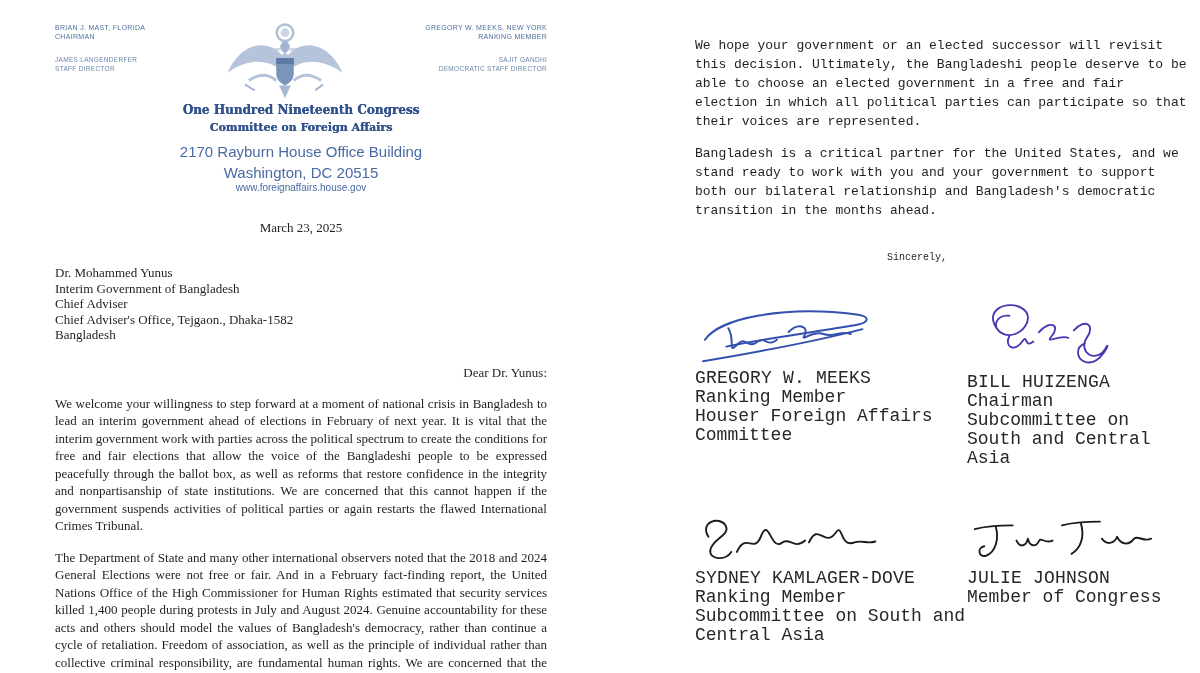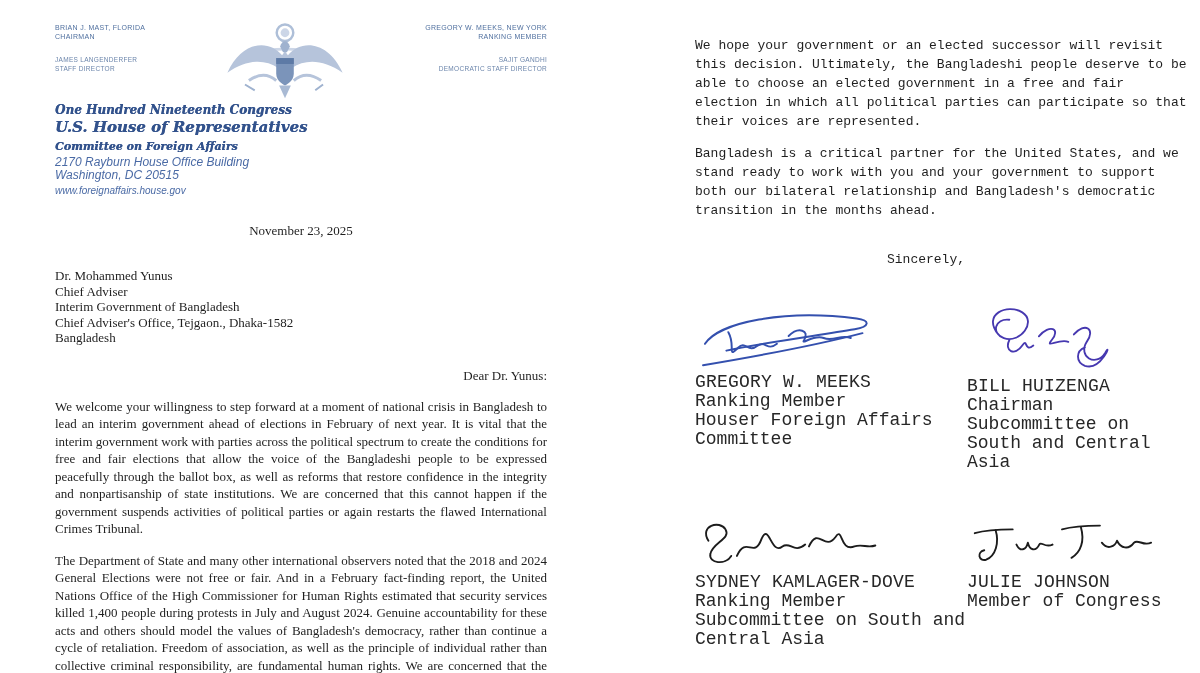--- a/index.html
+++ b/index.html
@@ -14,40 +14,40 @@
 
   
   .letterhead { display:flex; justify-content:space-between; align-items:flex-start; height:80px; }
   .lh-side { font-family:"Liberation Sans", sans-serif; font-size:7px; letter-spacing:.3px;
              line-height:9px; color:#50709f; padding-top:3px; }
   .lh-right { text-align:right; }
   .lh-gap { height:14px; }
   .lh-staff { color:#6b85ab; font-size:6.5px; }
   .seal { width:128px; margin-top:2px; flex:0 0 auto; }
 
-  .lh-center { color:#32528c;font-style:italic; }
+  .lh-center { text-align:center; color:#32528c; }
   .blackletter { font-family:"DejaVu Serif", serif; font-weight:700; color:#32528c;
                  text-shadow:0.3px 0 0 #32528c; }
   .congress  { font-size:12px; line-height:16px; margin-top:2px; }
   .chamber   { font-size:15px; line-height:19px; }
   .committee { font-size:11px; line-height:19px; }
-  .lh-addr   { font-family:"Liberation Sans", sans-serif; font-size:12px; line-height:13px;
-               color:#4a6aa5; margin-top:0; }
+  .lh-addr   { font-family:"Liberation Sans", sans-serif; font-size:15px; line-height:13px;
+               color:#4a6aa5; margin-top:8px; }
   .lh-web    { font-family:"Liberation Sans", sans-serif; font-size:10px; line-height:13px;
                color:#4a6aa5; margin-top:2px; }
 
   
   .date { text-align:center; font-size:13px; margin-top:26px; }
   .recipient { margin-top:29px; font-size:13px; line-height:15.5px; }
   .salutation { margin-top:22px; font-size:13px;text-align:right; }
   .para { margin-top:14px; font-size:13px; line-height:17.5px; }
   .justified { text-align:justify; }
   .page-right .para { line-height:19px; margin-top:0; }
   .page-right .para + .para { margin-top:13px; }
-  .closing { margin-top:32px; margin-left:192px; font-size:13px; }
+  .closing { margin-top:32px; margin-left:192px; font-size:10px; }
 
   
   .sig-grid { margin-top:36px; }
   .sig-row { display:grid; grid-template-columns:272px 1fr; }
   .sig-row + .sig-row { margin-top:46px; }
   .sig-block { font-size:18px; line-height:19px; }
   .sig-art { display:block; }
   .sig-name { letter-spacing:.2px; color:#272727; }
   .sig-title { color:#272727; }
   .ink-blue  { stroke:#3450ae; }
@@ -91,33 +91,32 @@
         <div>GREGORY W. MEEKS, NEW YORK</div>
         <div>RANKING MEMBER</div>
         <div class="lh-gap"></div>
         <div class="lh-staff">SAJIT GANDHI</div>
         <div class="lh-staff">DEMOCRATIC STAFF DIRECTOR</div>
       </div>
     </div>
 
     <div class="lh-center">
       <div class="congress blackletter">One Hundred Nineteenth Congress</div>
-      <div class="chamber blackletter">U.S. House of Representatives</div>
       <div class="committee blackletter">Committee on Foreign Affairs</div>
       <div class="lh-addr">2170 Rayburn House Office Building</div>
       <div class="lh-addr">Washington, DC 20515</div>
       <div class="lh-web">www.foreignaffairs.house.gov</div>
     </div>
 
-    <div class="date">November 23, 2025</div>
+    <div class="date">March 23, 2025</div>
 
     <div class="recipient">
       <div>Dr. Mohammed Yunus</div>
+      <div>Interim Government of Bangladesh</div>
       <div>Chief Adviser</div>
-      <div>Interim Government of Bangladesh</div>
       <div>Chief Adviser's Office, Tejgaon., Dhaka-1582</div>
       <div>Bangladesh</div>
     </div>
 
     <div class="salutation">Dear Dr. Yunus:</div>
 
     <p class="para justified">We welcome your willingness to step forward at a moment of national crisis in Bangladesh to lead an interim government ahead of elections in February of next year. It is vital that the interim government work with parties across the political spectrum to create the conditions for free and fair elections that allow the voice of the Bangladeshi people to be expressed peacefully through the ballot box, as well as reforms that restore confidence in the integrity and nonpartisanship of state institutions. We are concerned that this cannot happen if the government suspends activities of political parties or again restarts the flawed International Crimes Tribunal.</p>
     <p class="para justified">The Department of State and many other international observers noted that the 2018 and 2024 General Elections were not free or fair. And in a February fact-finding report, the United Nations Office of the High Commissioner for Human Rights estimated that security services killed 1,400 people during protests in July and August 2024. Genuine accountability for these acts and others should model the values of Bangladesh's democracy, rather than continue a cycle of retaliation. Freedom of association, as well as the principle of individual rather than collective criminal responsibility, are fundamental human rights. We are concerned that the decision to fully suspend the activity of any one political party, rather than focus on persons determined to have committed crimes or gross violations of human rights through the due process of law, is inconsistent with those principles.</p>
   </div>
 

